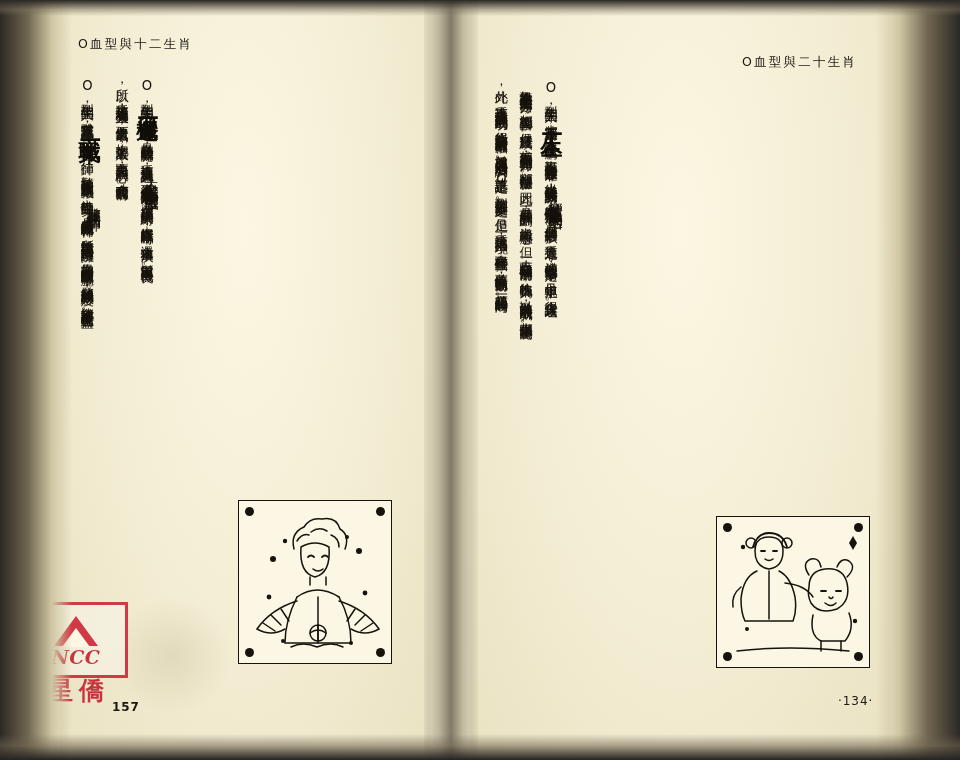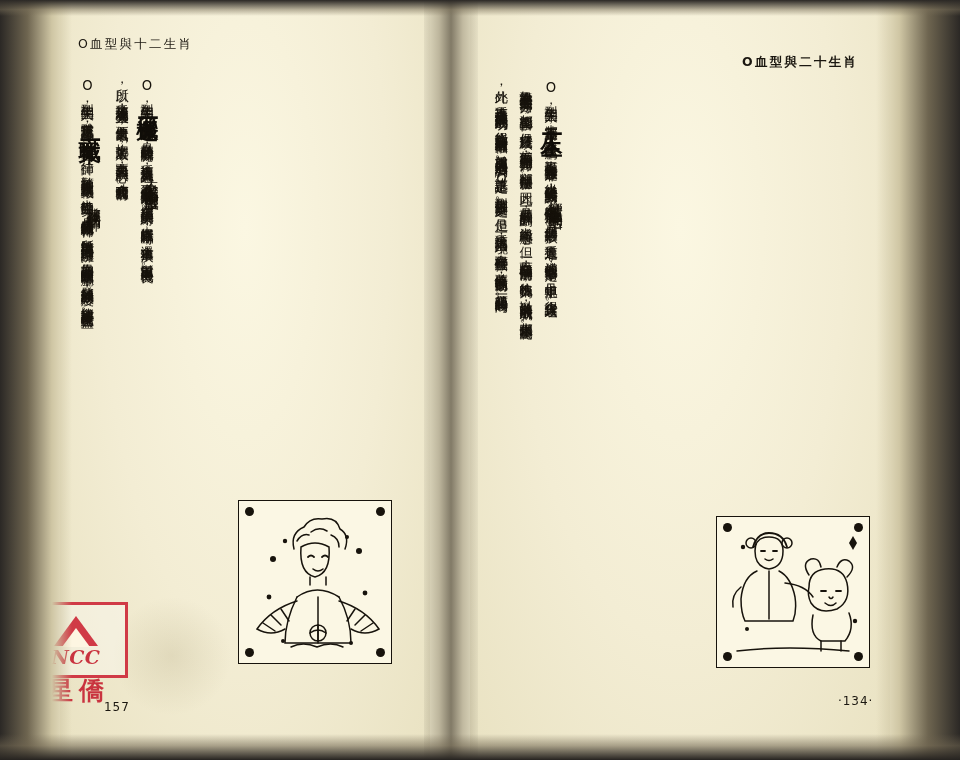--- a/index.html
+++ b/index.html
@@ -70,29 +70,29 @@
 
   .page-head {
     position: absolute;
     font-size: 12.5px;
     color: #1b1710;
     letter-spacing: 0.18em;
     white-space: nowrap;
     font-family: "DejaVu Sans", sans-serif;
   }
   #head-left  { left: 78px;  top: 36px; }
-  #head-right { left: 742px; top: 54px; font-weight: bold; }
+  #head-right { left: 742px; top: 54px; }
 
   .folio {
     position: absolute;
     font-size: 12px;
     color: #1b1710;
     letter-spacing: 0.08em;
   }
-  #folio-left  { left: 104px; top: 700px; }
+  #folio-left  { left: 112px; top: 700px; font-weight: bold; }
   #folio-right { left: 838px; top: 694px; }
 
   
   .colblock {
     position: absolute;
     display: flex;
     flex-direction: row-reverse;
   }
   .col {
     writing-mode: vertical-rl;

